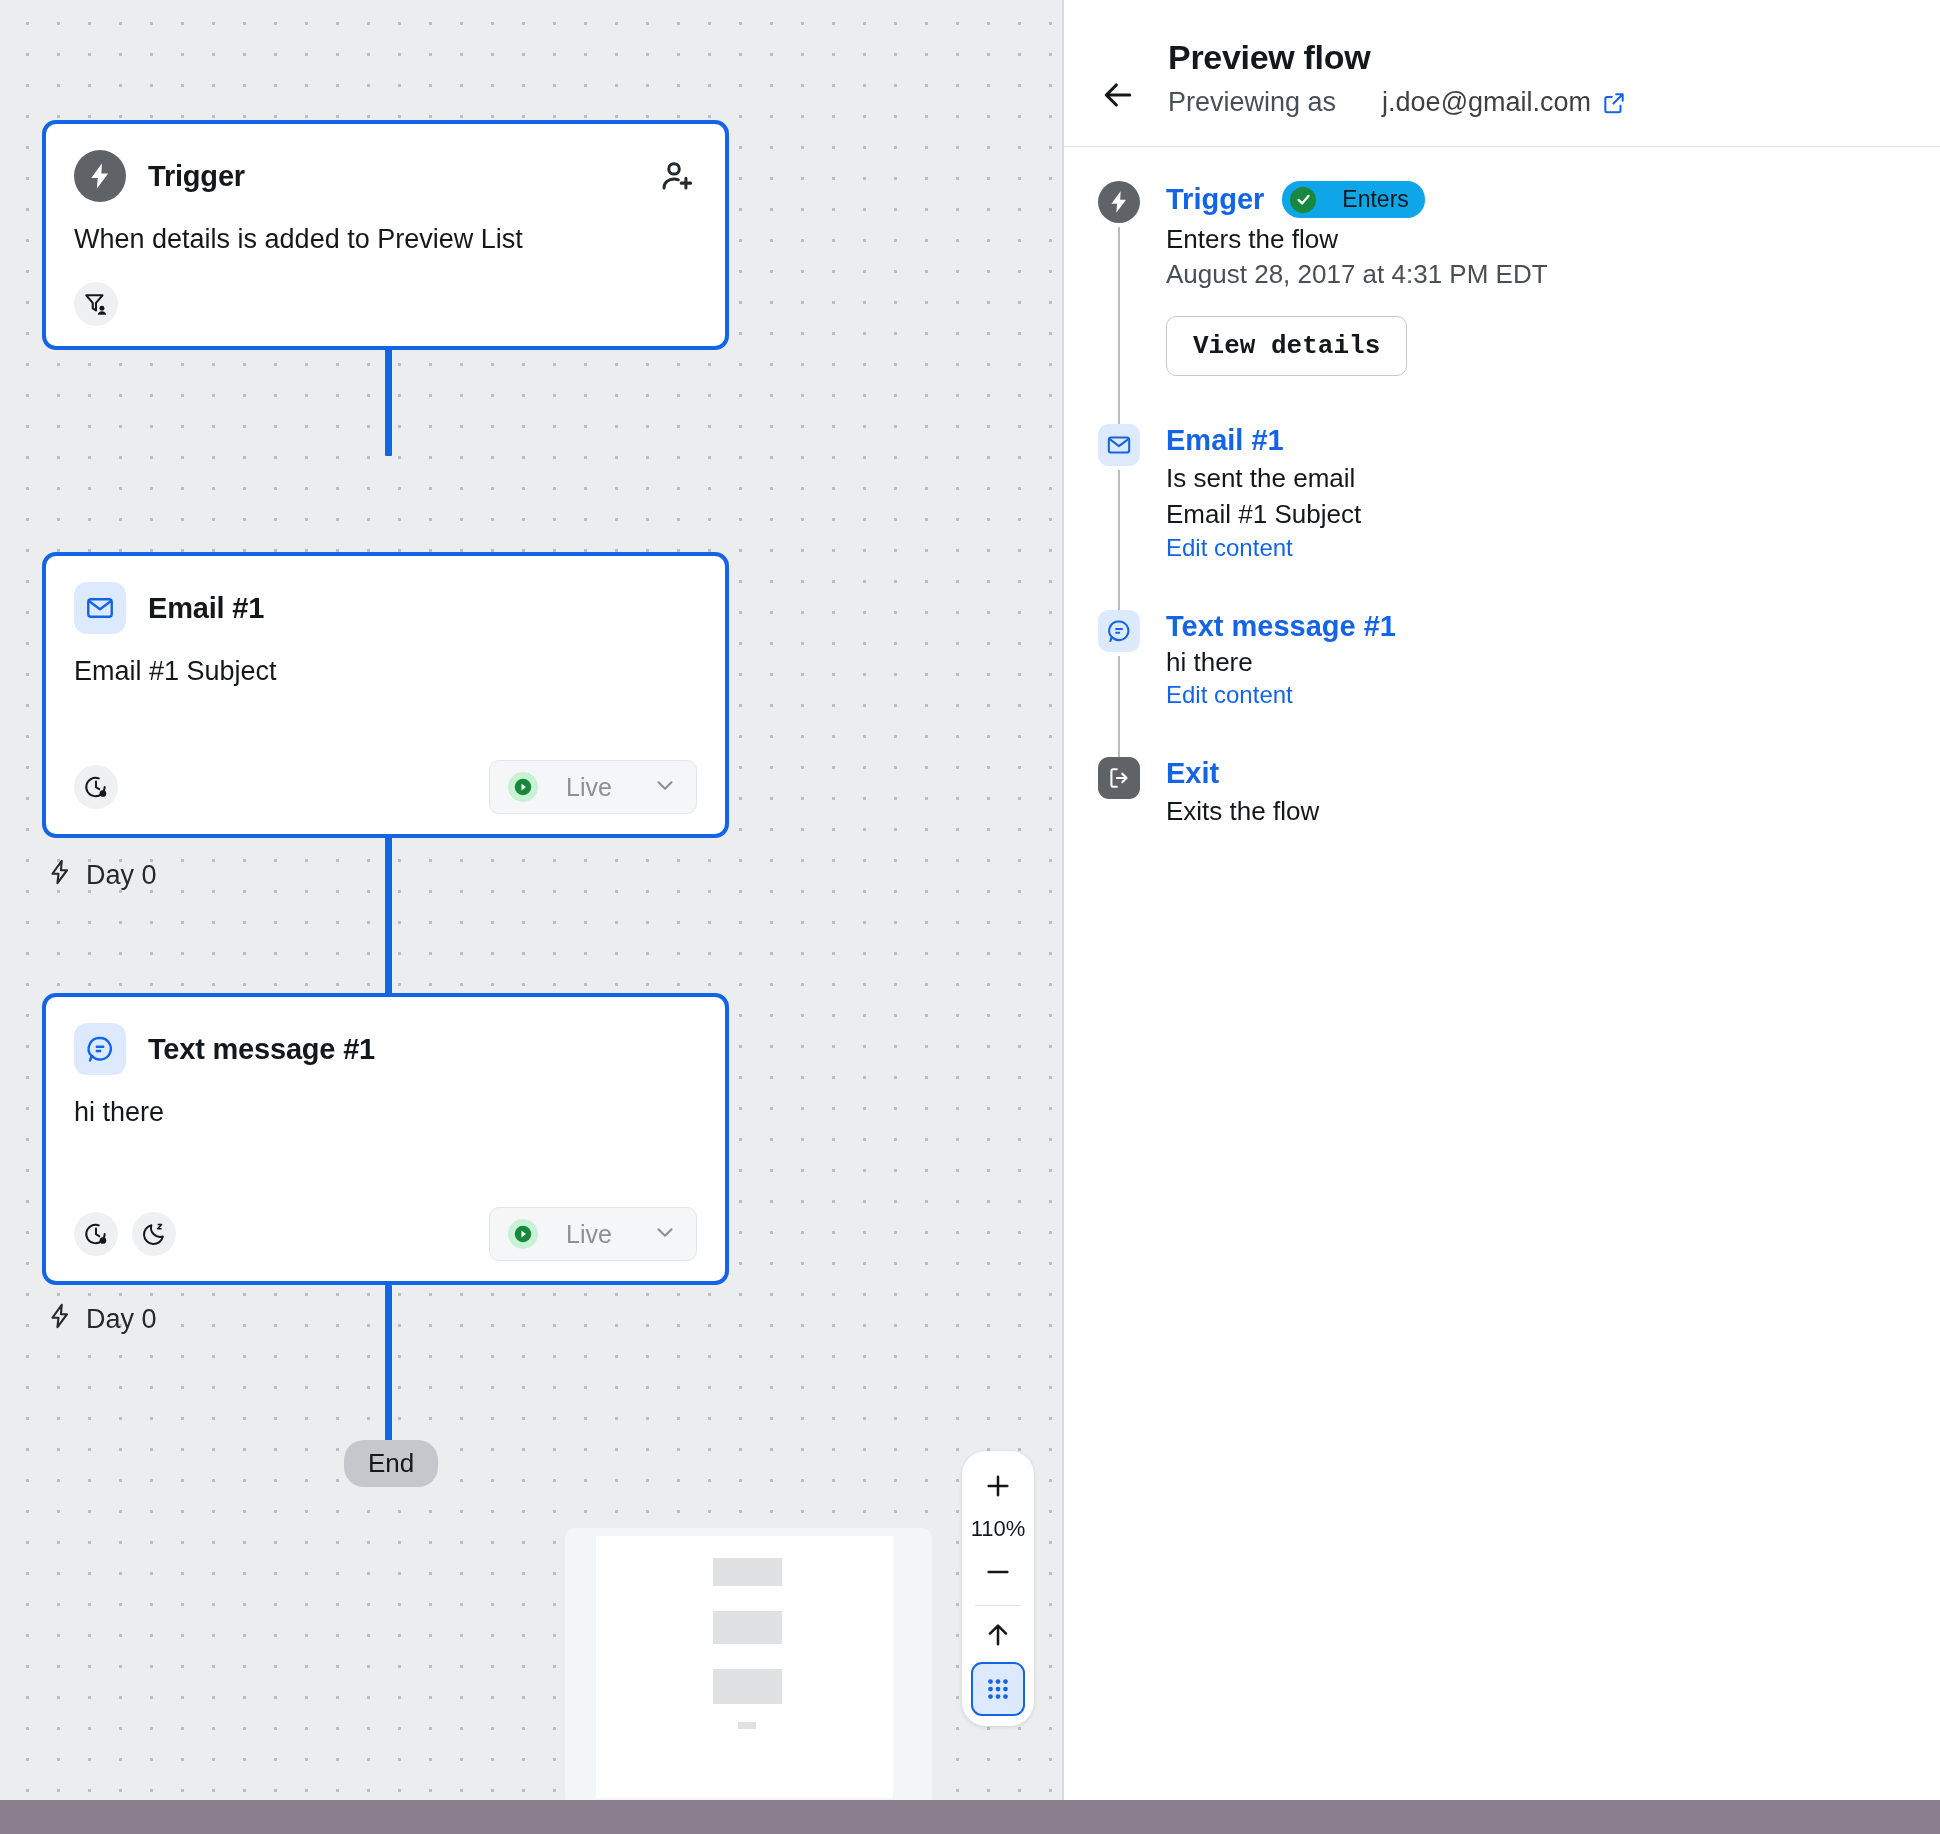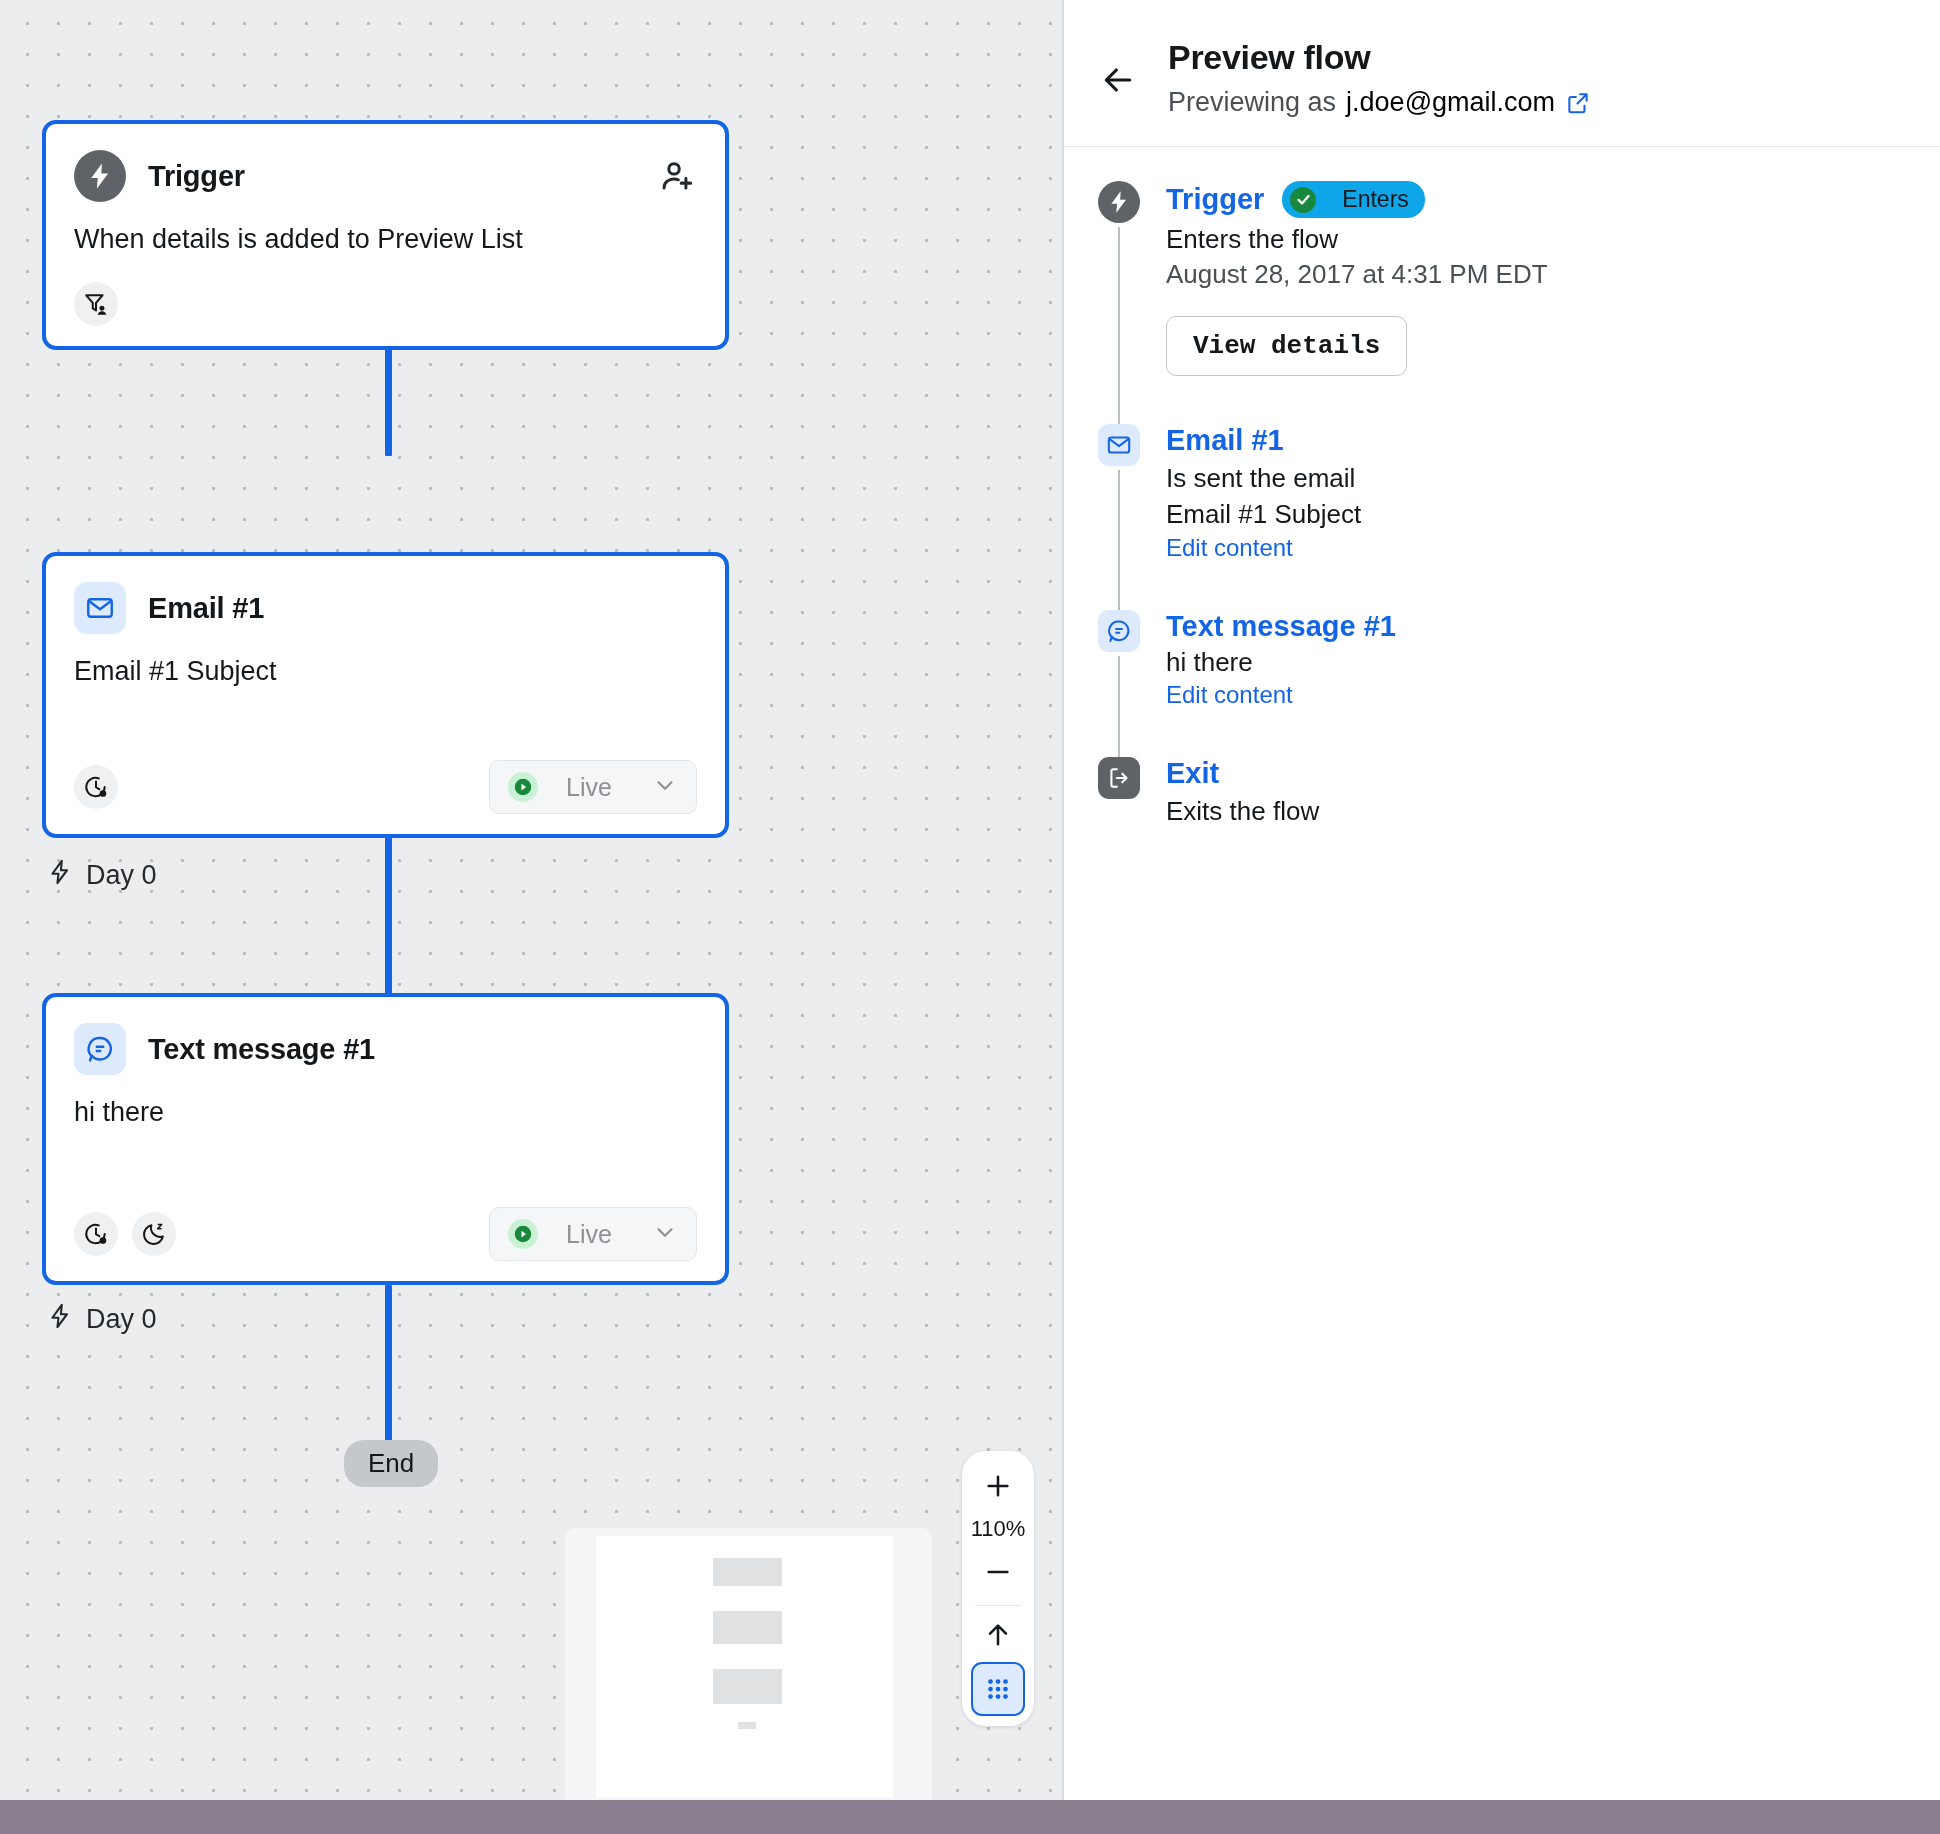--- a/index.html
+++ b/index.html
@@ -111,25 +111,25 @@
     margin-top: 4px;
   }
 
   
   .divider { position: absolute; left: 1062px; top: 0; width: 2px; height: 1800px; background: #d9dcdf; }
   .panel {
     position: absolute; left: 1064px; top: 0;
     width: 876px; height: 1800px;
     background: #ffffff; overflow: hidden;
   }
-  .panel-header { padding: 38px 44px 28px 34px; display: flex; gap: 30px; }
+  .panel-header { padding: 38px 44px 28px 34px; display: flex; gap: 30px; align-items: flex-end; }
   .back-btn { background: none; border: none; cursor: pointer; padding: 6px 0 0 0; }
   .panel-title { font-size: 34px; font-weight: bold; color: #15181b; letter-spacing: -0.3px; }
   .panel-sub { font-size: 27px; color: #4a4f54; margin-top: 10px; display: flex; align-items: center; gap: 10px; }
-  .panel-sub a { color: #000000; text-decoration: none; cursor: pointer; }
+  .panel-sub a { color: #404040; text-decoration: none; cursor: pointer; margin-left: 36px; }
   .hrule { height: 1px; background: #e3e5e8; margin: 0; }
 
   .timeline { position: relative; padding: 34px 34px 0 34px; }
   .tl-item { position: relative; display: flex; gap: 26px; padding-bottom: 12px; }
   .tl-rail { position: relative; width: 42px; flex: none; }
   .tl-line { position: absolute; left: 20px; top: 46px; bottom: -14px; width: 2px; background: #b9bec4; }
   .tl-badge {
     width: 42px; height: 42px; border-radius: 11px;
     display: flex; align-items: center; justify-content: center; position: relative; z-index: 1;
   }

